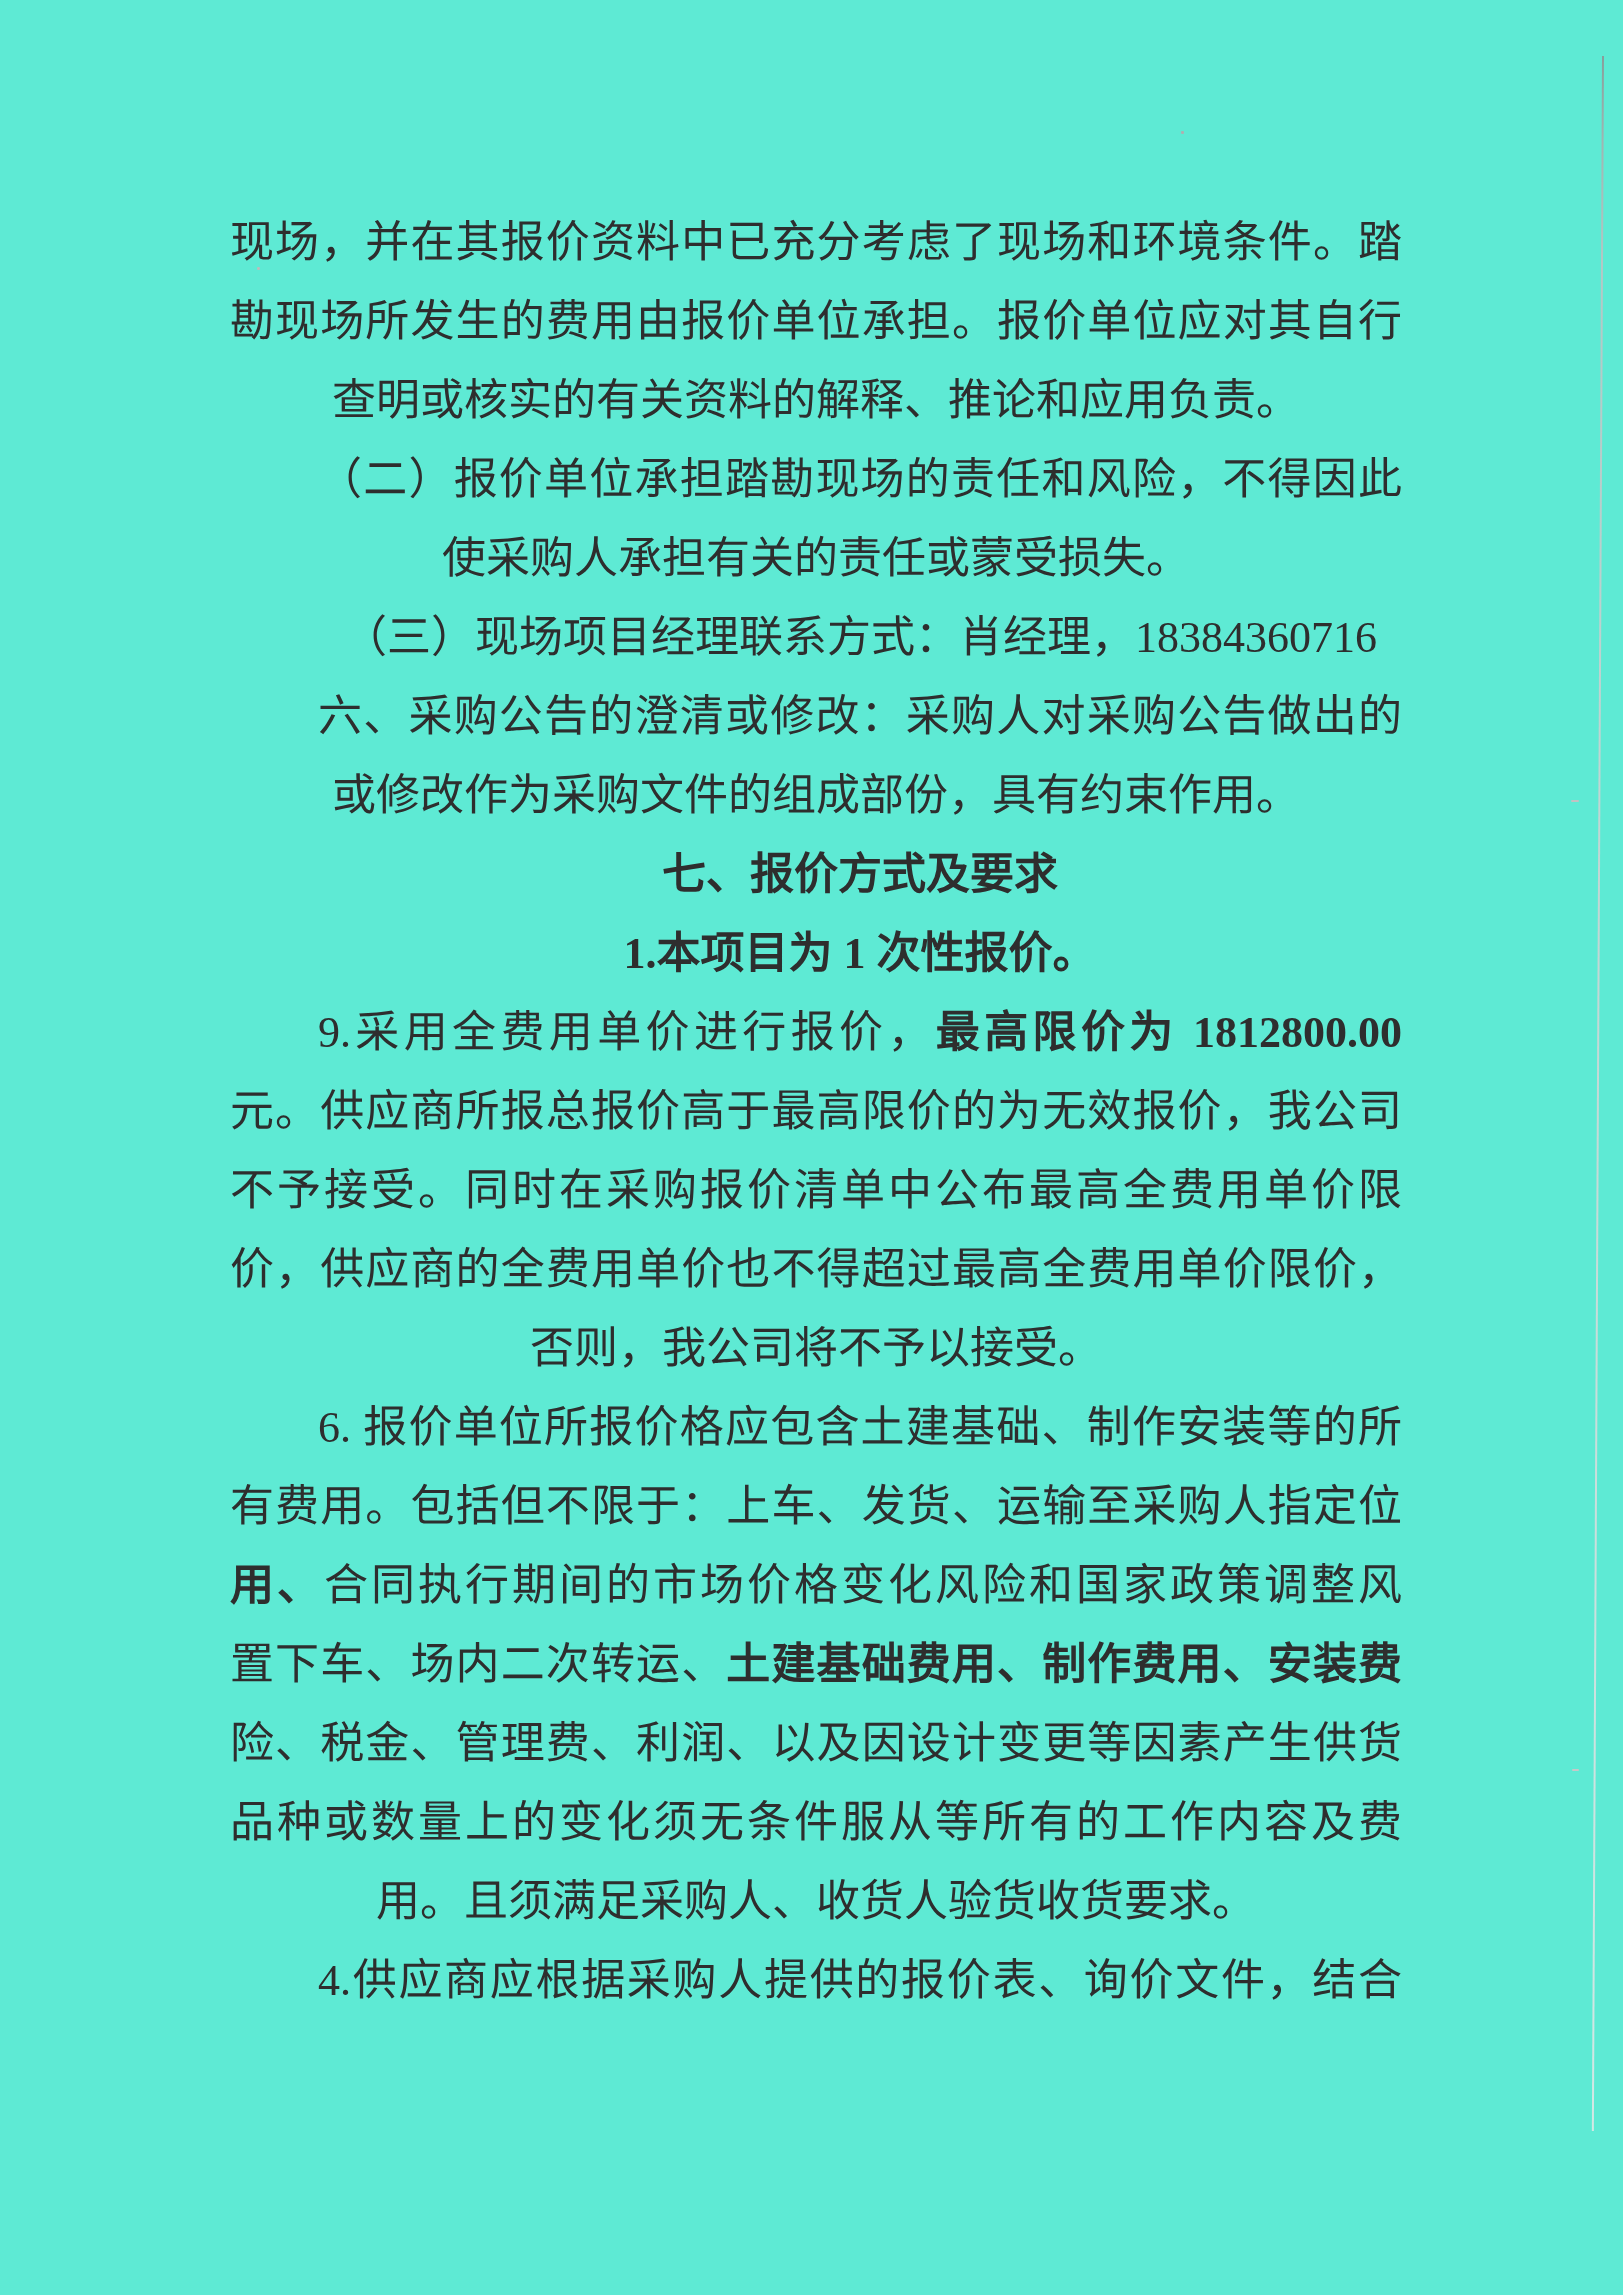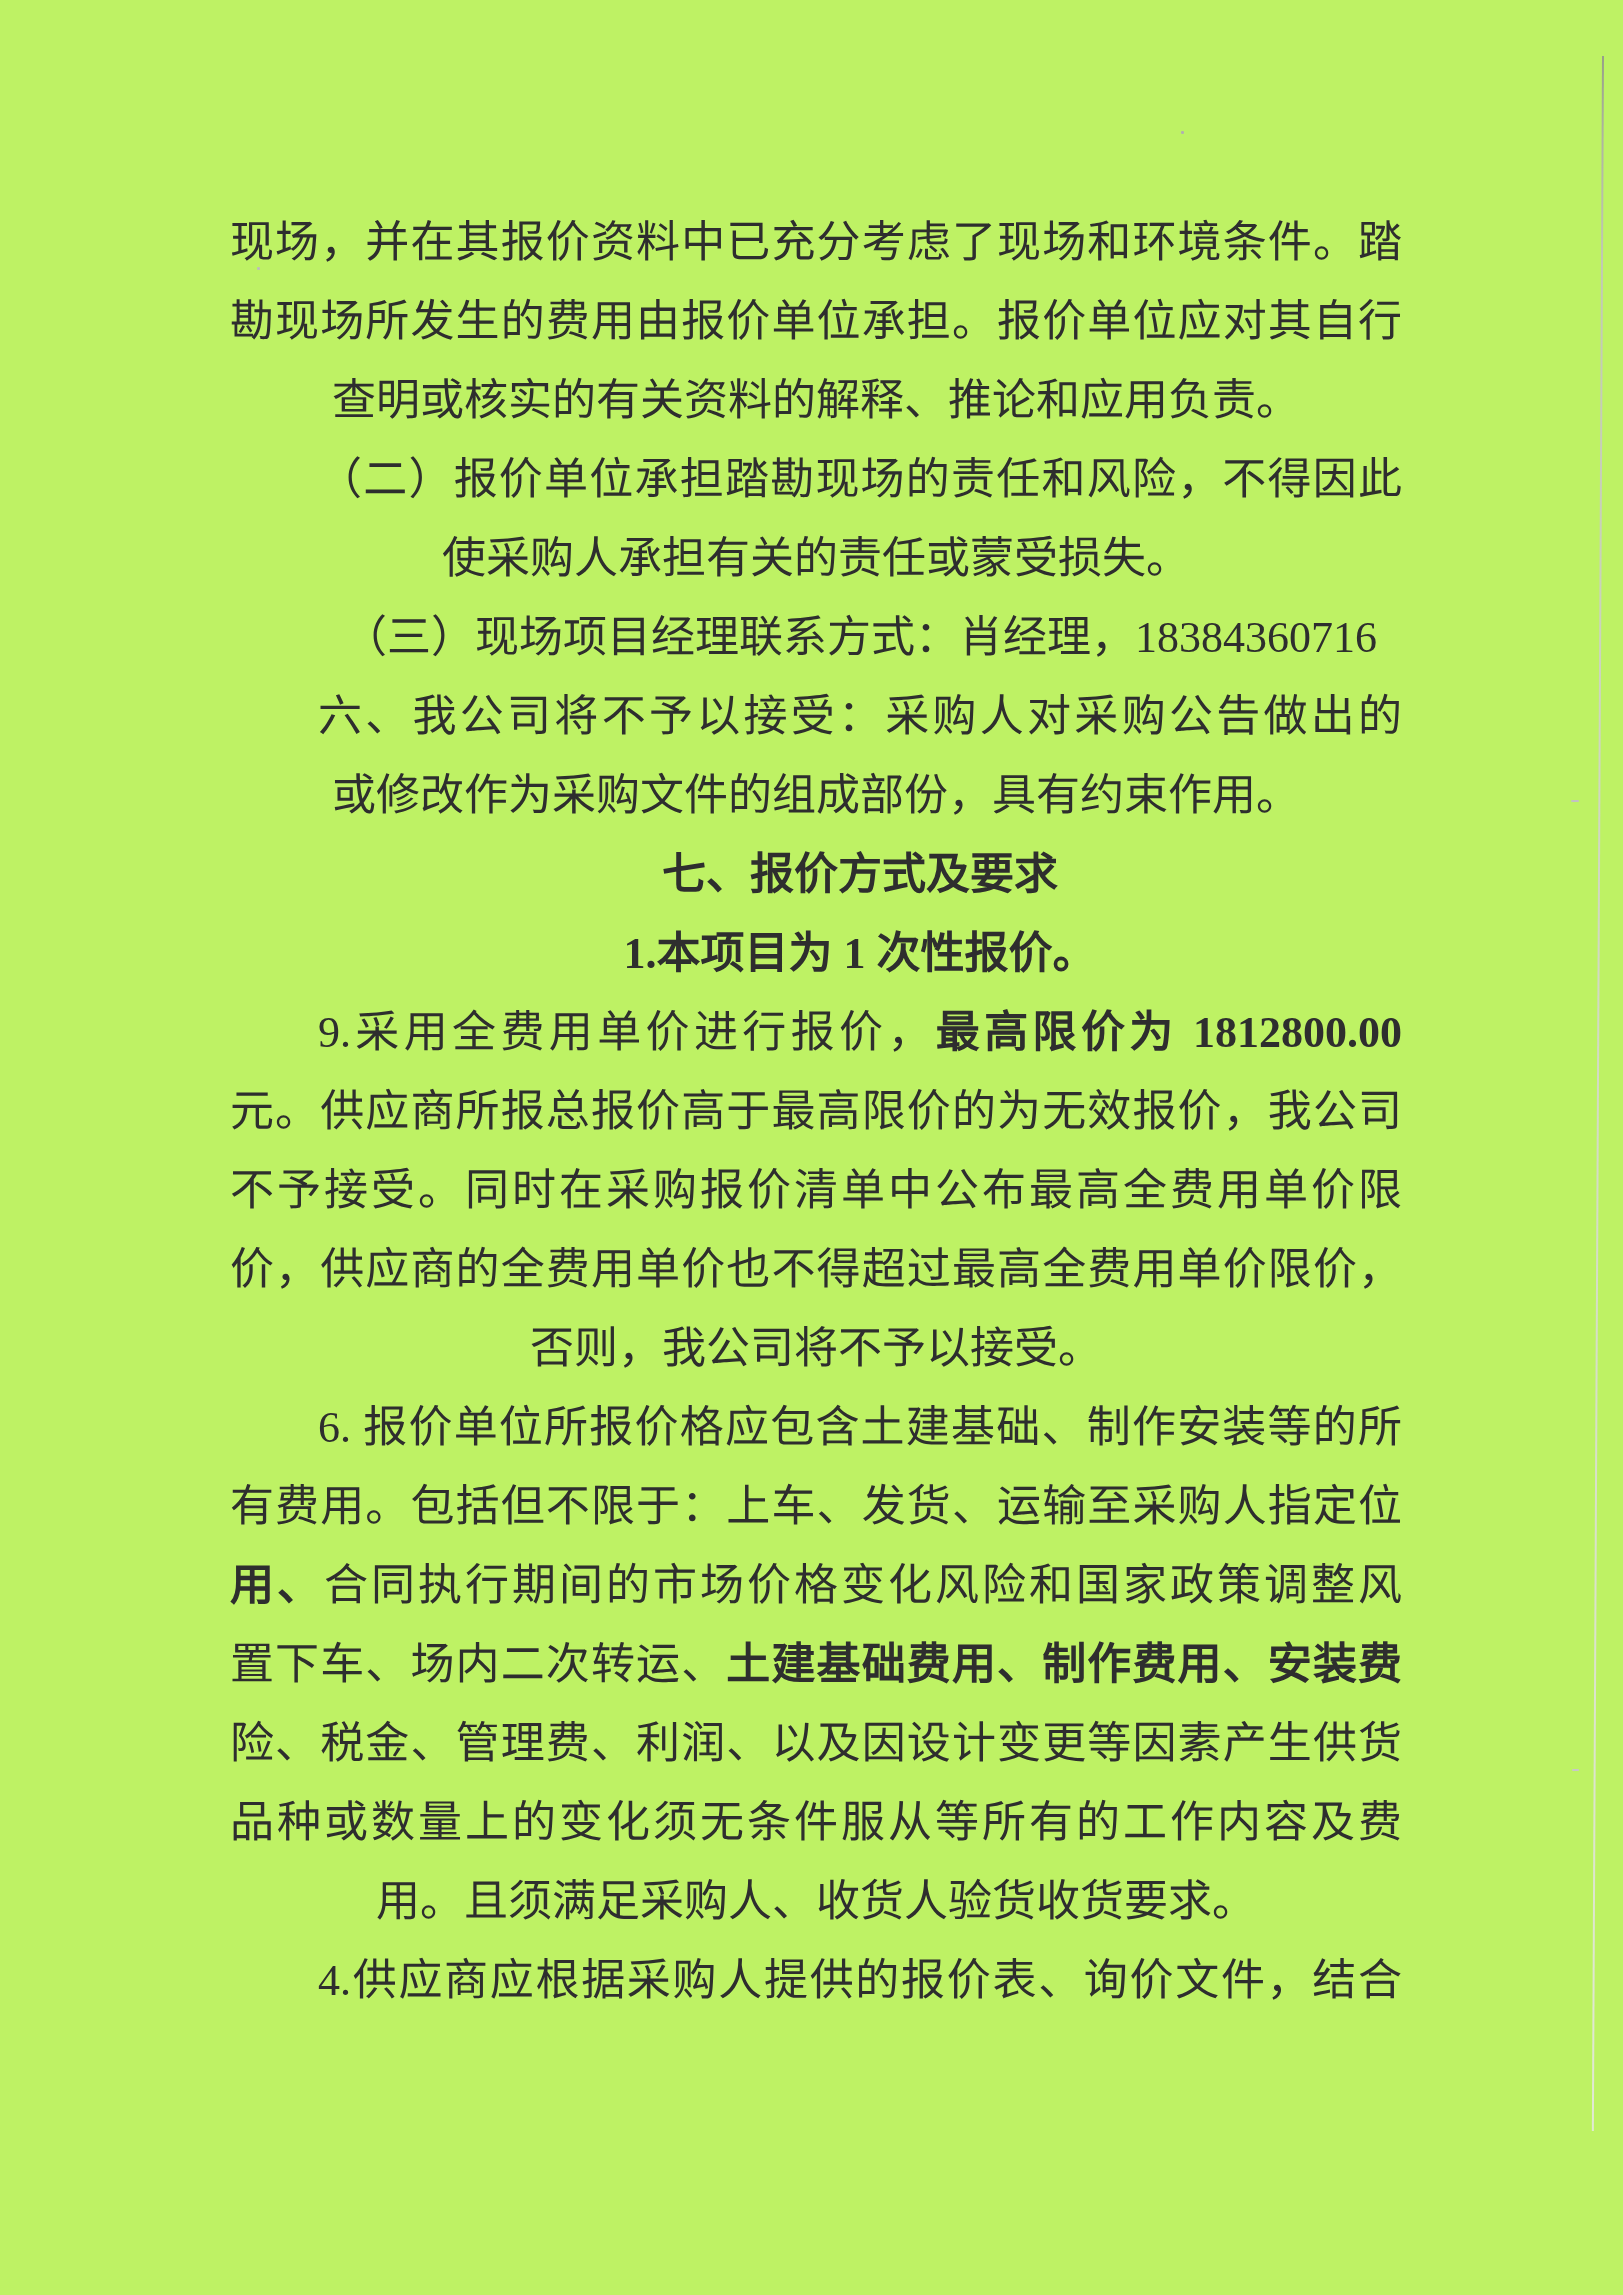--- a/index.html
+++ b/index.html
@@ -13,21 +13,21 @@
     background: #ffffff;
     position: relative;
     overflow: hidden;
     font-family: "Liberation Serif", "DejaVu Serif", serif;
   }
   .page {
     position: absolute;
     left: 0; top: 0;
     width: 1623px;
     height: 2295px;
-    background: #bef264;
+    background: #5eead4;
   }
   .textblock {
     position: absolute;
     left: 230px;
     top: 203px;
     width: 1172px;
     font-size: 44px;
     color: #2e2e2e;
     letter-spacing: 0;
   }
@@ -72,21 +72,21 @@
 <body>
 
 <div class="page">
   <div class="textblock">
       <div class="line justify"><span class="seg">现场，并在其报价资料中已充分考虑了现场和环境条件。踏</span></div>
       <div class="line justify"><span class="seg">勘现场所发生的费用由报价单位承担。报价单位应对其自行</span></div>
       <div class="line"><span class="seg">查明或核实的有关资料的解释、推论和应用负责。</span></div>
       <div class="line justify indent"><span class="seg">（二）报价单位承担踏勘现场的责任和风险，不得因此</span></div>
       <div class="line"><span class="seg">使采购人承担有关的责任或蒙受损失。</span></div>
       <div class="line indent"><span class="seg">（三）现场项目经理联系方式：肖经理，</span><span class="seg">18384360716</span></div>
-      <div class="line justify indent"><span class="seg">六、我公司将不予以接受：采购人对采购公告做出的</span></div>
+      <div class="line justify indent"><span class="seg">六、采购公告的澄清或修改：采购人对采购公告做出的</span></div>
       <div class="line"><span class="seg">或修改作为采购文件的组成部份，具有约束作用。</span></div>
       <div class="line indent"><span class="seg b">七、报价方式及要求</span></div>
       <div class="line indent"><span class="seg b">1.本项目为 1 次性报价。</span></div>
       <div class="line justify indent"><span class="seg">9.采用全费用单价进行报价，</span><span class="seg b">最高限价为 1812800.00</span></div>
       <div class="line justify"><span class="seg">元。供应商所报总报价高于最高限价的为无效报价，我公司</span></div>
       <div class="line justify"><span class="seg">不予接受。同时在采购报价清单中公布最高全费用单价限</span></div>
       <div class="line justify"><span class="seg">价，供应商的全费用单价也不得超过最高全费用单价限价，</span></div>
       <div class="line"><span class="seg">否则，我公司将不予以接受。</span></div>
       <div class="line justify indent"><span class="seg">6. 报价单位所报价格应包含土建基础、制作安装等的所</span></div>
       <div class="line justify"><span class="seg">有费用。包括但不限于：上车、发货、运输至采购人指定位</span></div>

